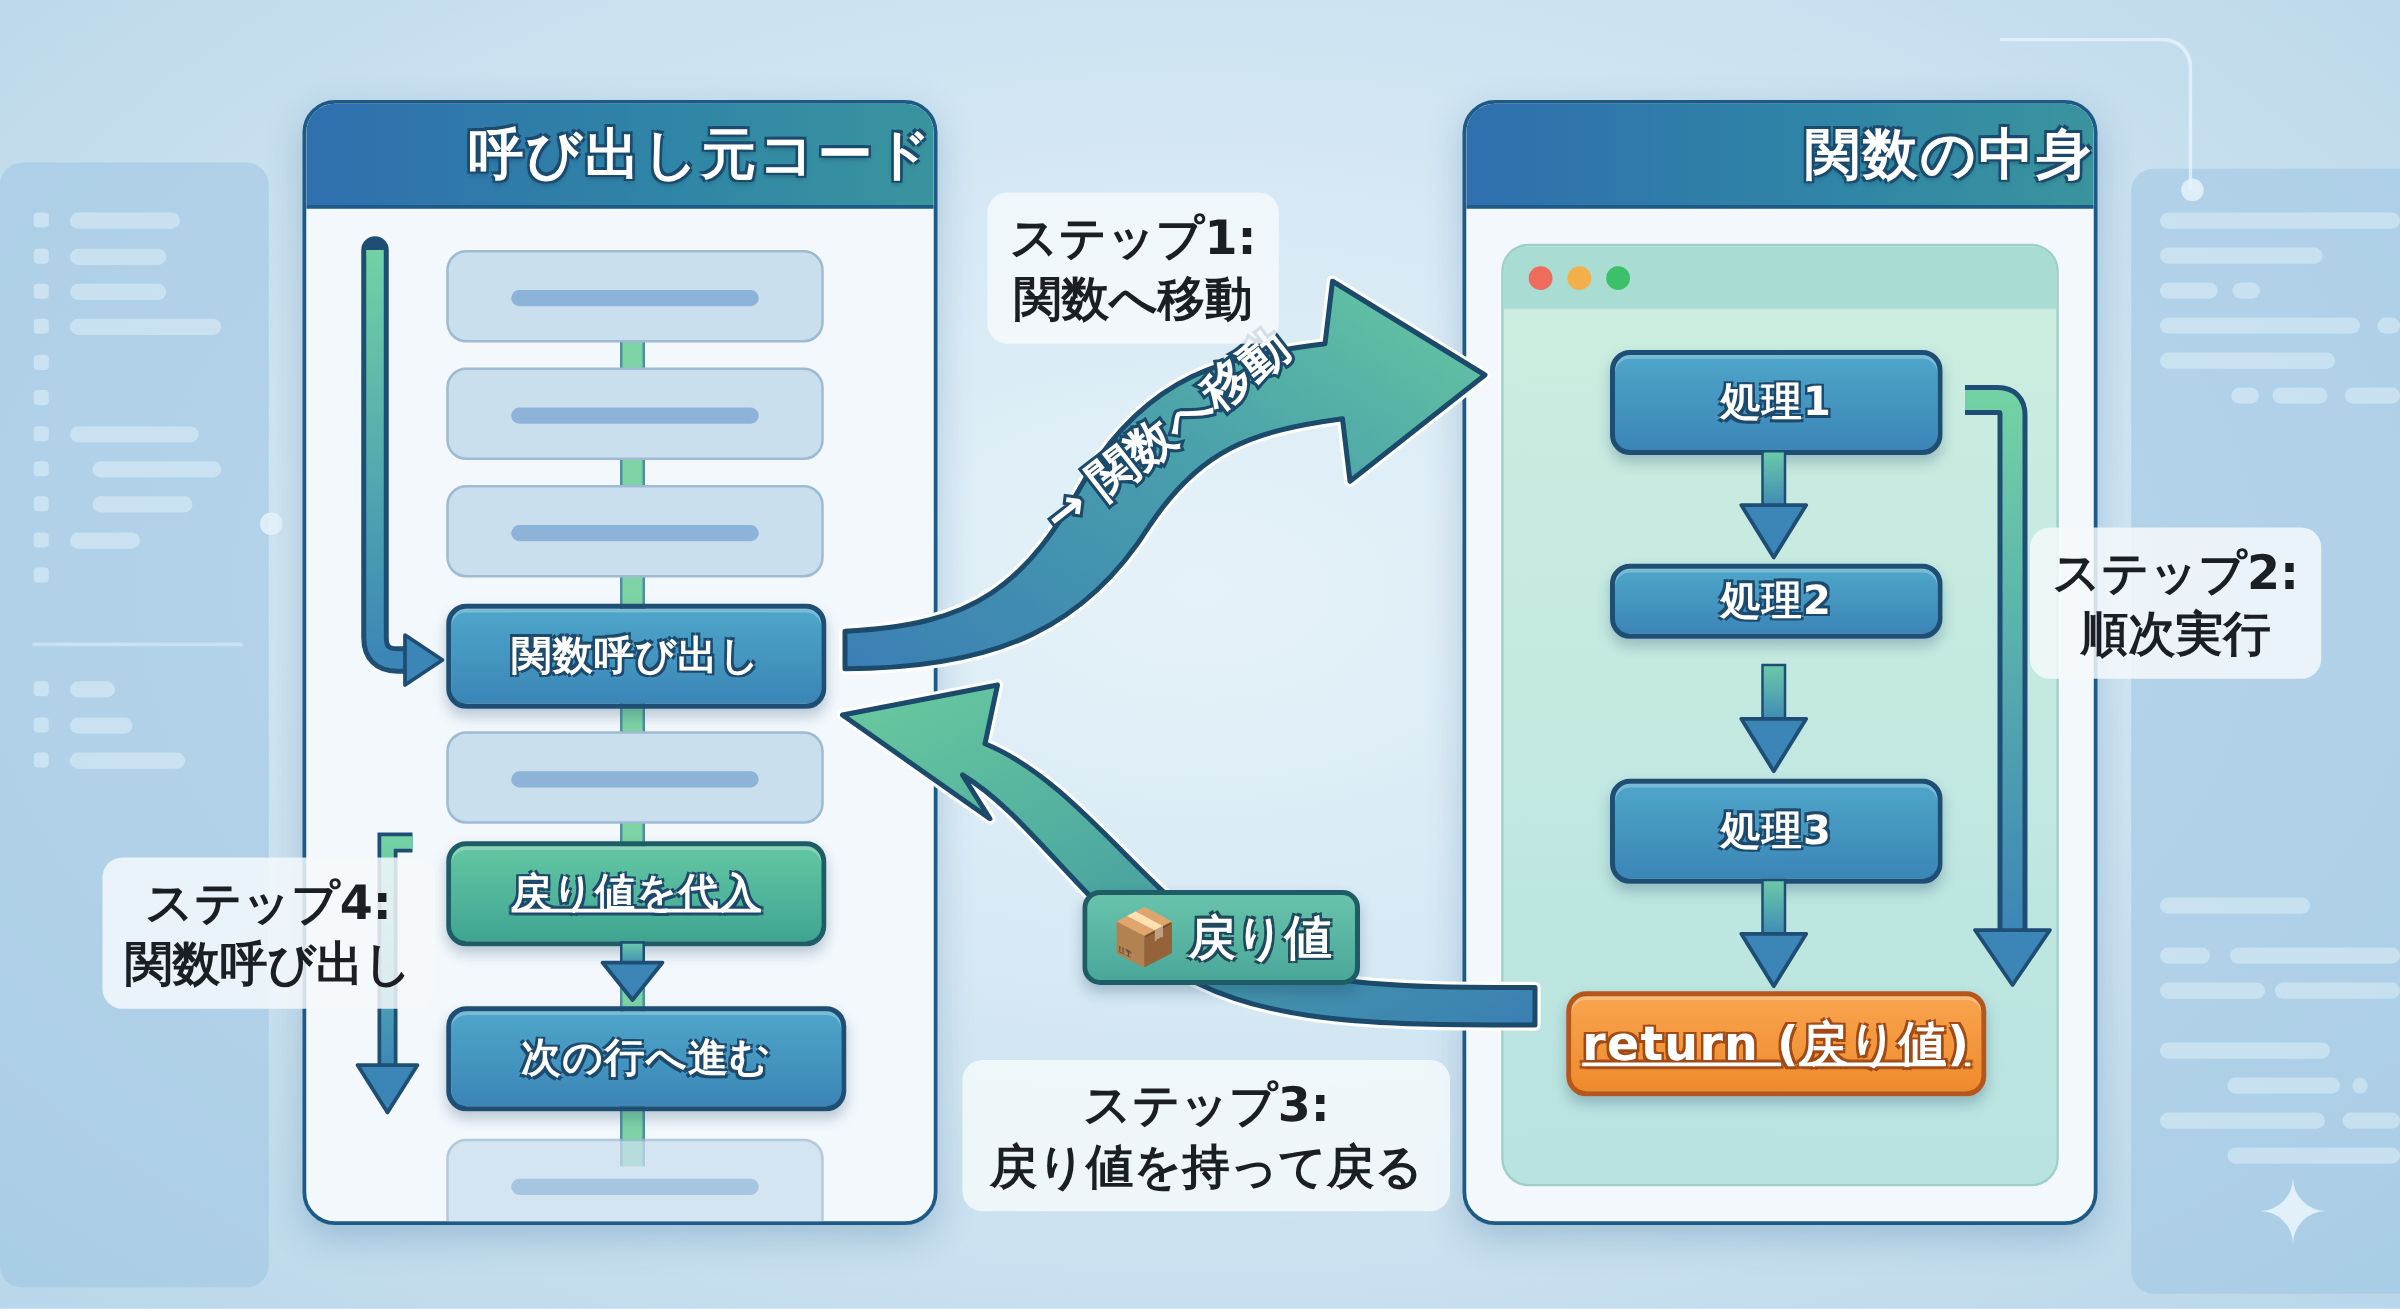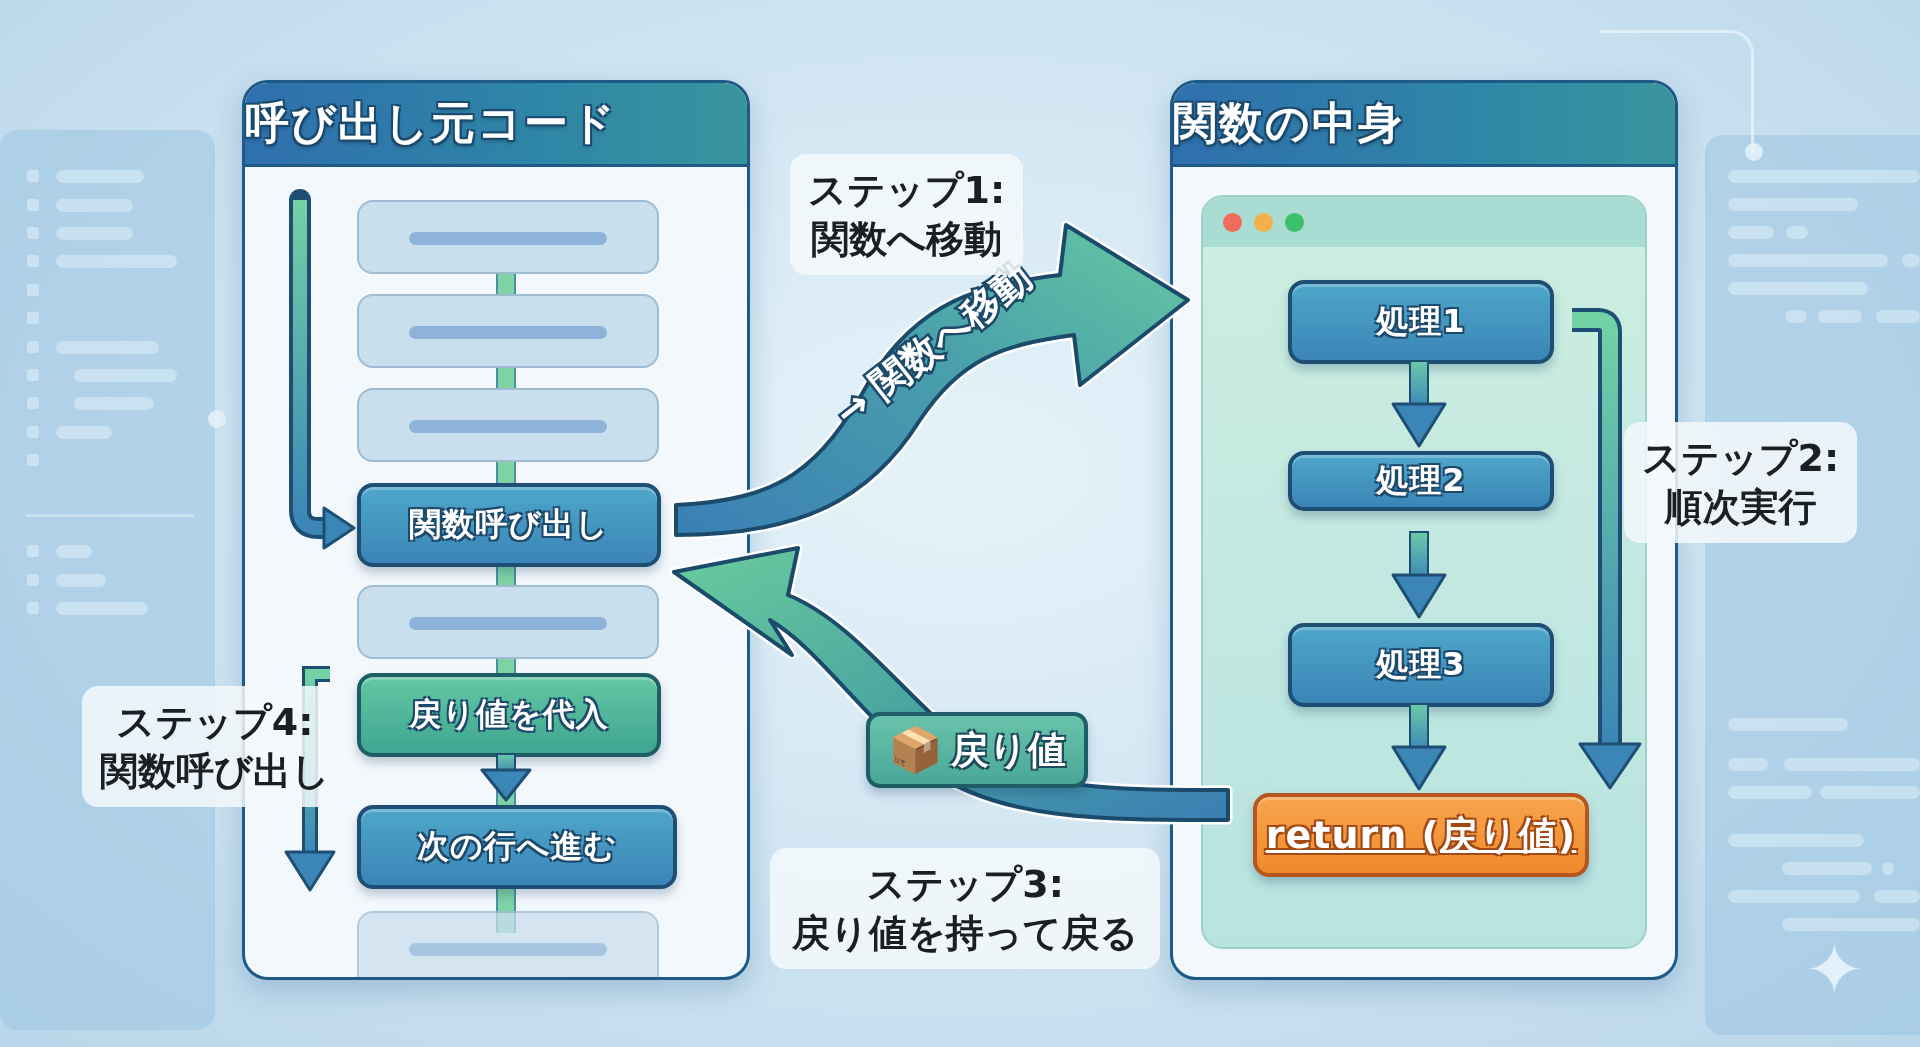--- a/index.html
+++ b/index.html
@@ -25,21 +25,21 @@
   .bg-node { position: absolute; width: 18px; height: 18px; border-radius: 50%; background: rgba(230, 243, 250, 0.85); }
   .sparkle { position: absolute; color: rgba(232, 244, 251, 0.9); font-size: 70px; line-height: 1; }
 
   
   .panel {
     position: absolute; background: #f3f8fc;
     border: 3px solid #1d5a85; border-radius: 26px; overflow: hidden;
     box-shadow: 0 10px 28px rgba(40, 90, 140, 0.25);
   }
   .panel-header {
-    height: 84px; display: flex; align-items: center; justify-content: flex-start;
+    height: 84px; display: flex; align-items: center; justify-content: flex-end;
     background: linear-gradient(90deg, #2f6fae 0%, #2f86a6 60%, #3a949e 100%);
     border-bottom: 3px solid #1d5a85;
   }
   .panel-title {
     color: #ffffff; font-weight: bold; font-size: 44px; letter-spacing: 2px;
     text-shadow: -2px -2px 0 #1a4a6e, 2px -2px 0 #1a4a6e, -2px 2px 0 #1a4a6e, 2px 2px 0 #1a4a6e, 0 3px 4px rgba(0,0,0,0.3);
   }
 
   
   .code-stub {
@@ -54,21 +54,21 @@
 
   .btn {
     position: absolute; display: flex; align-items: center; justify-content: center;
     border-radius: 16px; border: 4px solid #1e4e73;
     color: #fff; font-weight: bold; font-size: 32px; letter-spacing: 1px;
     text-shadow: -2px -2px 0 #1d4a6c, 2px -2px 0 #1d4a6c, -2px 2px 0 #1d4a6c, 2px 2px 0 #1d4a6c;
     box-shadow: 0 6px 10px rgba(20, 60, 100, 0.25), inset 0 3px 0 rgba(255,255,255,0.25);
     cursor: pointer;
   }
   .btn-blue  { background: linear-gradient(180deg, #4ea6c9 0%, #3b85b7 100%); }
-  .btn-green { background: linear-gradient(180deg, #63c7a3 0%, #3fa591 100%); border-color: #1f5d66; }
+  .btn-green { background: linear-gradient(180deg, #63c7a3 0%, #3fa591 100%); border-color: #1f5d66; text-decoration: underline; }
   .btn-orange {
     background: linear-gradient(180deg, #f8a44e 0%, #ef8a2c 100%); border-color: #b5561c;
     text-shadow: -2px -2px 0 #a14a16, 2px -2px 0 #a14a16, -2px 2px 0 #a14a16, 2px 2px 0 #a14a16;
     text-decoration: underline;
   }
 
   
   .inner-window {
     position: absolute; left: 28px; top: 112px; right: 28px; bottom: 28px;
     background: linear-gradient(180deg, #cdeee0 0%, #b8e3e1 100%);

